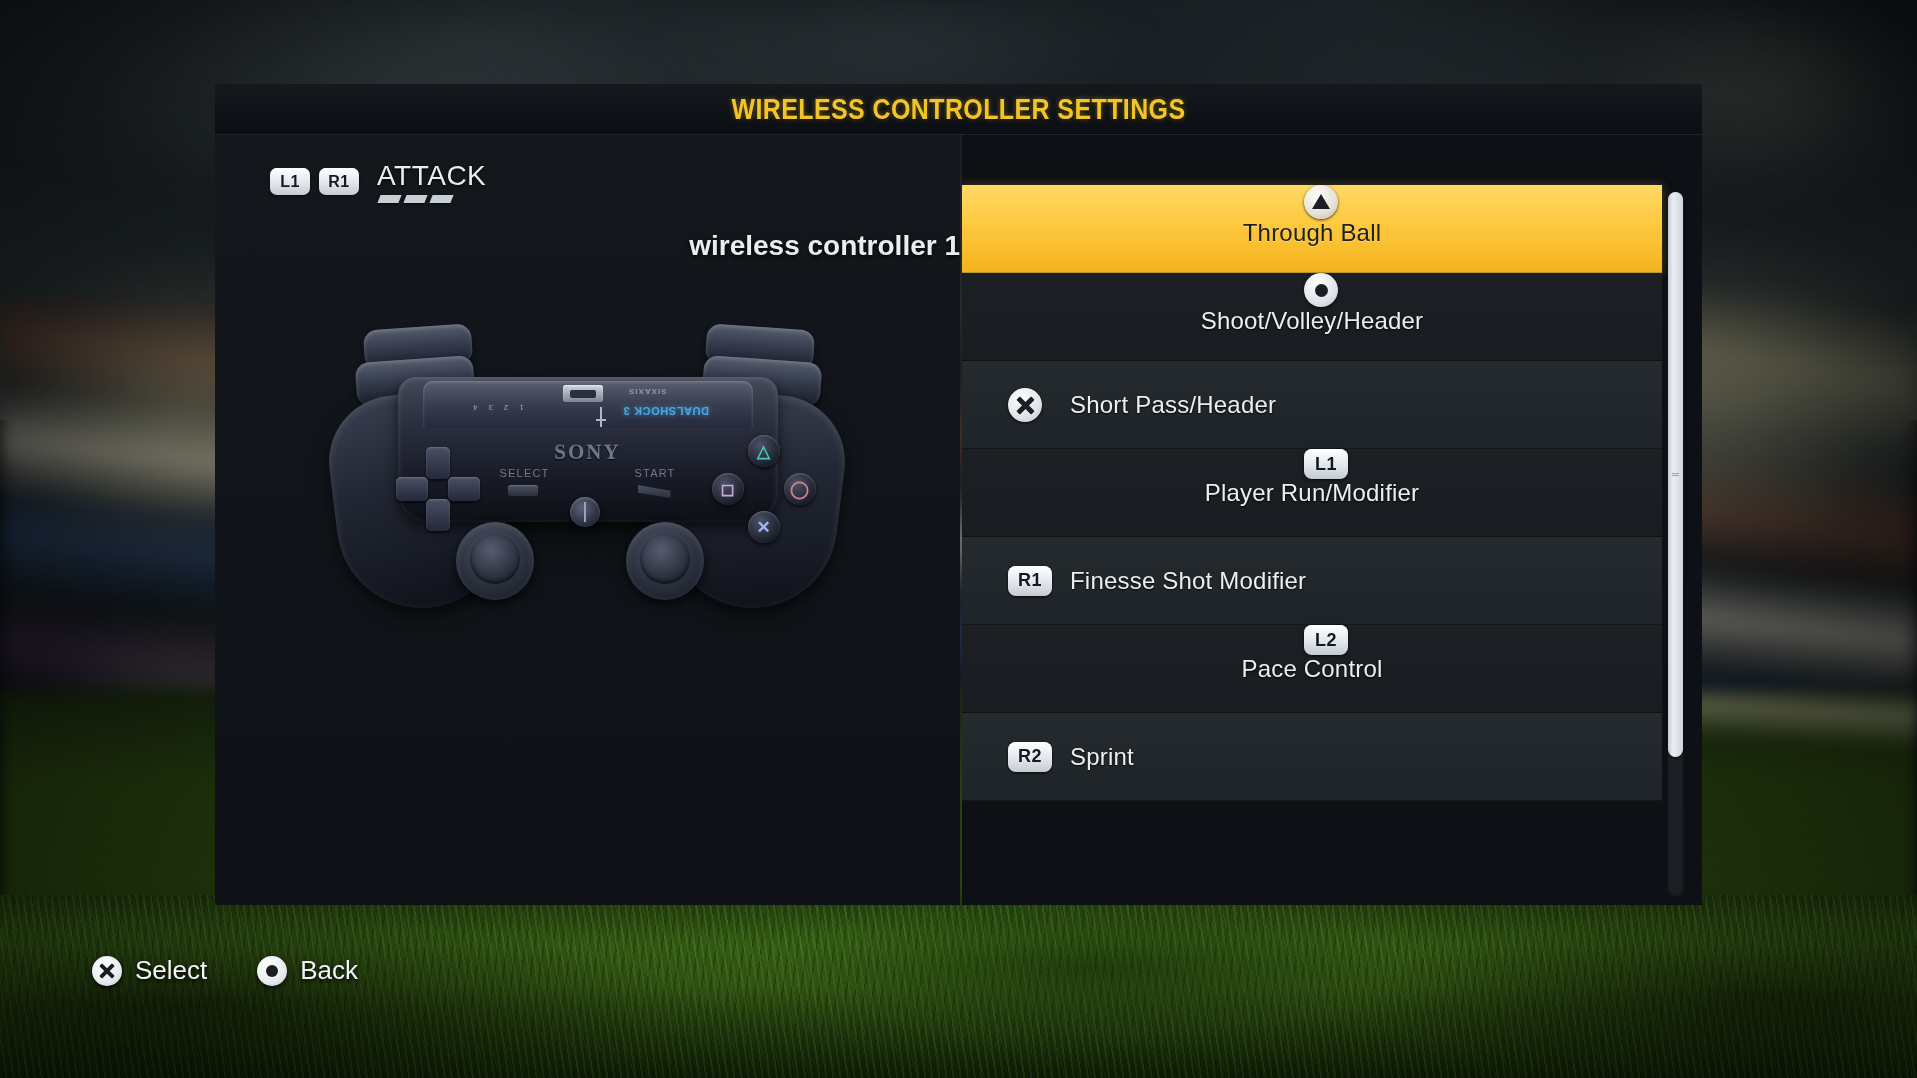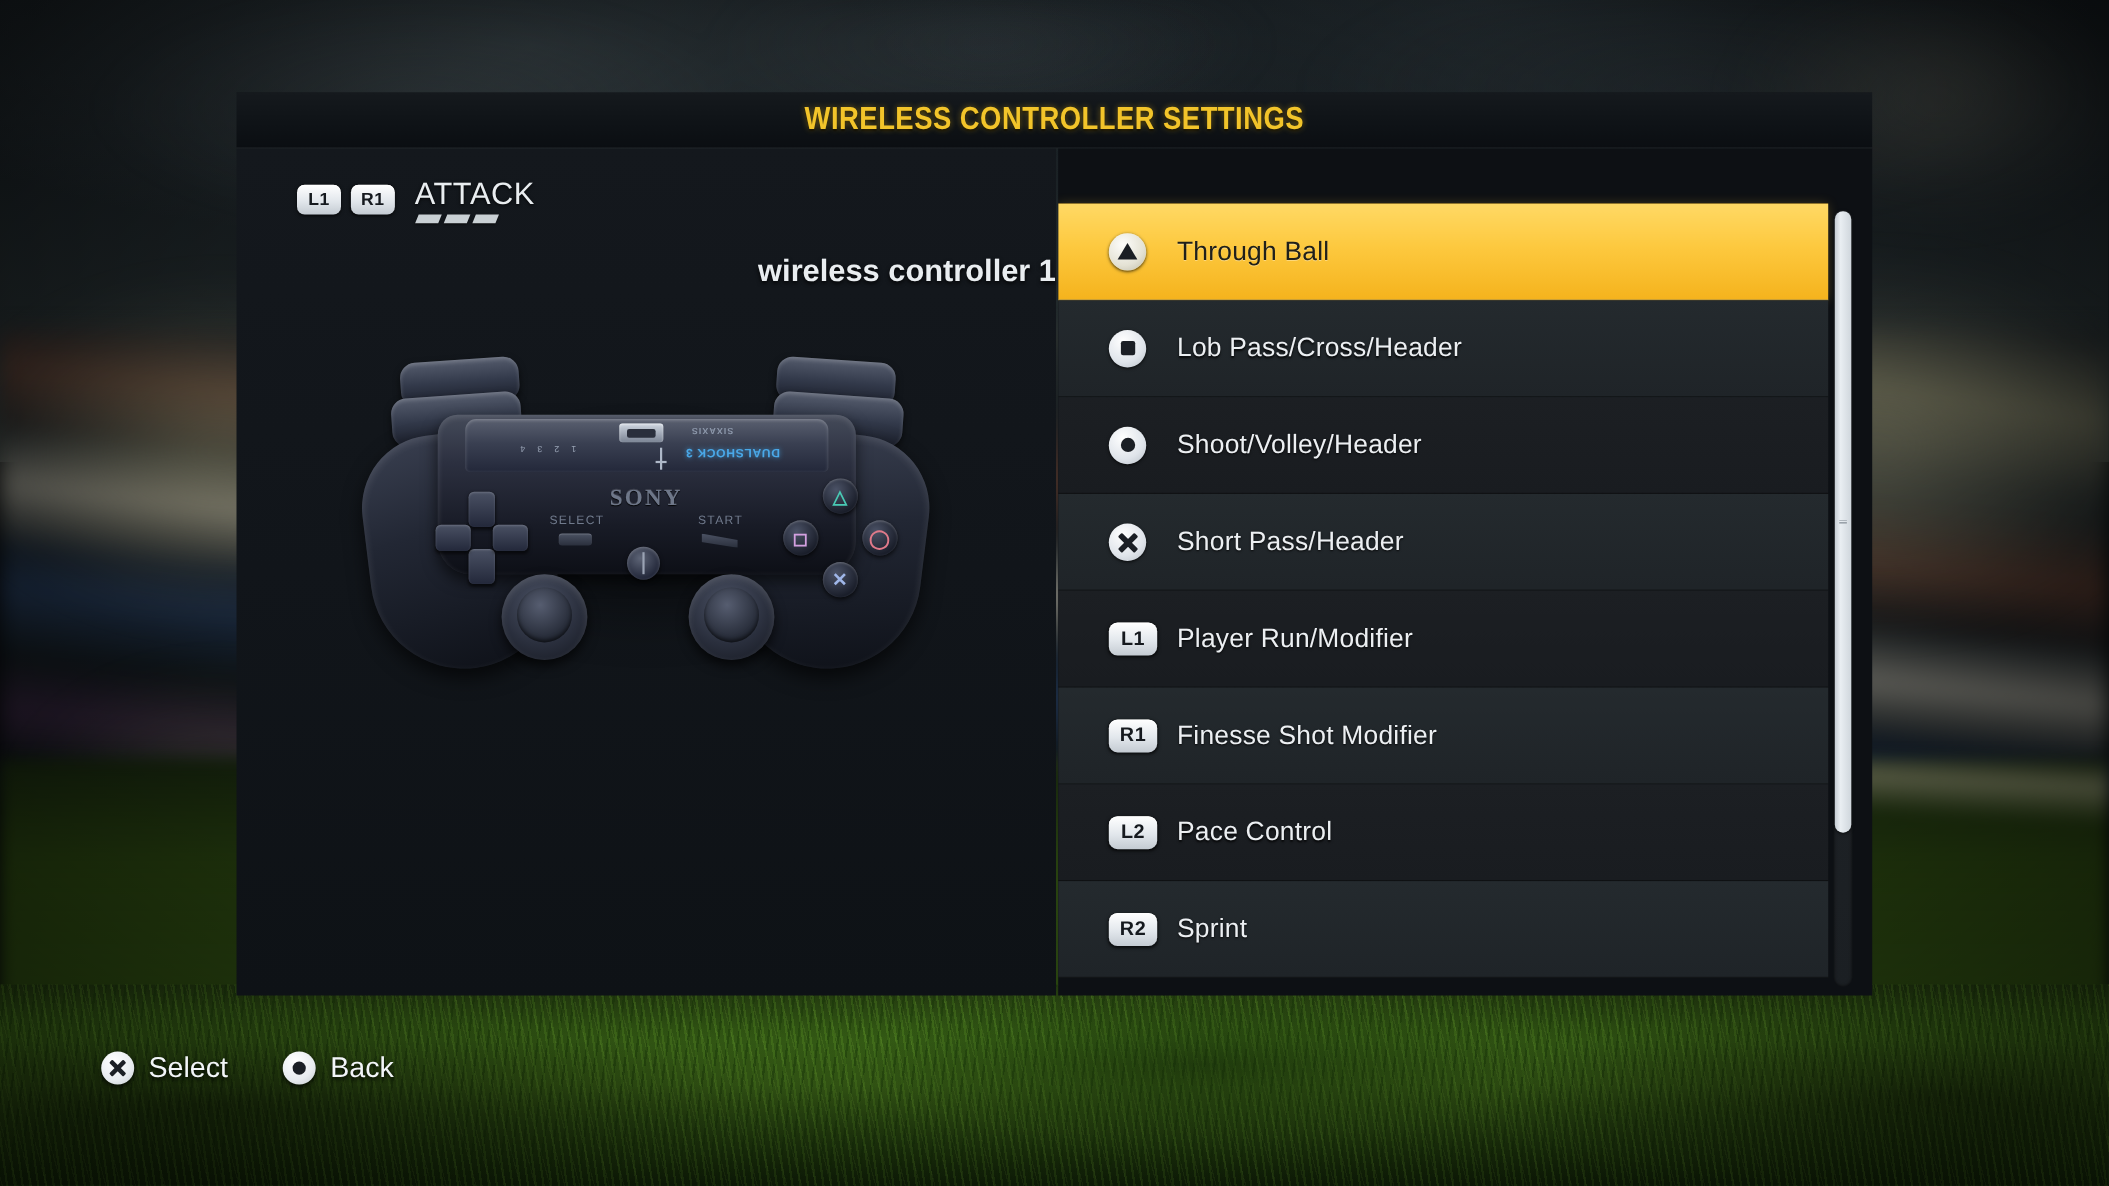--- a/index.html
+++ b/index.html
@@ -294,21 +294,21 @@
   .tri-l, .tri-r { width:0; height:0; border-top:11px solid transparent; border-bottom:11px solid transparent; }
   .tri-l { border-right:13px solid #f1f4f7; }
   .tri-r { border-left:13px solid #f1f4f7; }
   #presetvalue { margin-left:26px; font-size:22px; color:#f0f3f6; text-shadow:0 1px 2px rgba(0,0,0,0.8); }
 
   #list { position:absolute; left:0; top:50px; width:700px; bottom:0; }
   .row {
     position:relative; height:88px; display:flex; align-items:center;
     border-bottom:1px solid rgba(0,0,0,0.45);
   }
-  .row.odd  { background:linear-gradient(180deg,#1c1f23 0%,#191c20 100%); }
+  .row.odd  { background:linear-gradient(180deg,#1c1f23 0%,#191c20 100%);flex-direction:column; }
   .row.even { background:linear-gradient(180deg,#242a2e 0%,#1f2428 100%); }
   .row.selected {
     background:linear-gradient(180deg,#ffd965 0%,#fdc93f 45%,#f5b31d 100%);
     border-bottom:1px solid rgba(120,80,0,0.5);
     box-shadow:0 0 10px rgba(255,200,60,0.25);
   }
   .row-icon { width:62px; margin-left:46px; display:flex; align-items:center; justify-content:flex-start; }
   .row-label {
     font-size:24px; color:#eceff2; letter-spacing:0.2px;
     text-shadow:0 1px 2px rgba(0,0,0,0.85);
@@ -470,28 +470,20 @@
 
   <div id="list">
       <div class="row odd selected">
         <div class="row-icon">
           <div class="ps-ico">
             <span class="gl-tri"></span>
           </div>
         </div>
         <div class="row-label">Through Ball</div>
       </div>
-      <div class="row even">
-        <div class="row-icon">
-          <div class="ps-ico">
-            <span class="gl-sq"></span>
-          </div>
-        </div>
-        <div class="row-label">Lob Pass/Cross/Header</div>
-      </div>
       <div class="row odd">
         <div class="row-icon">
           <div class="ps-ico">
             <span class="gl-ci"></span>
           </div>
         </div>
         <div class="row-label">Shoot/Volley/Header</div>
       </div>
       <div class="row even">
         <div class="row-icon">

